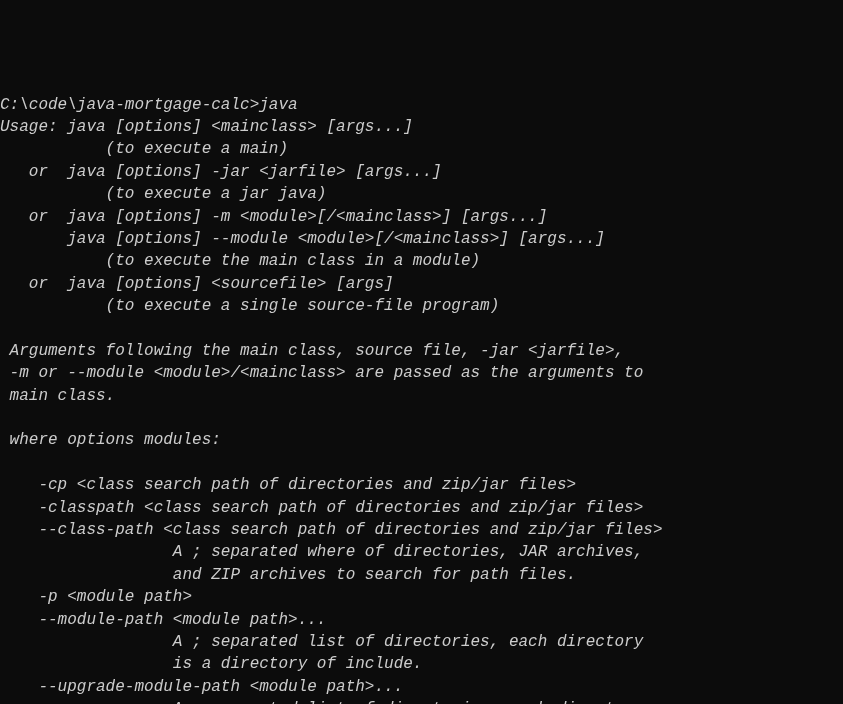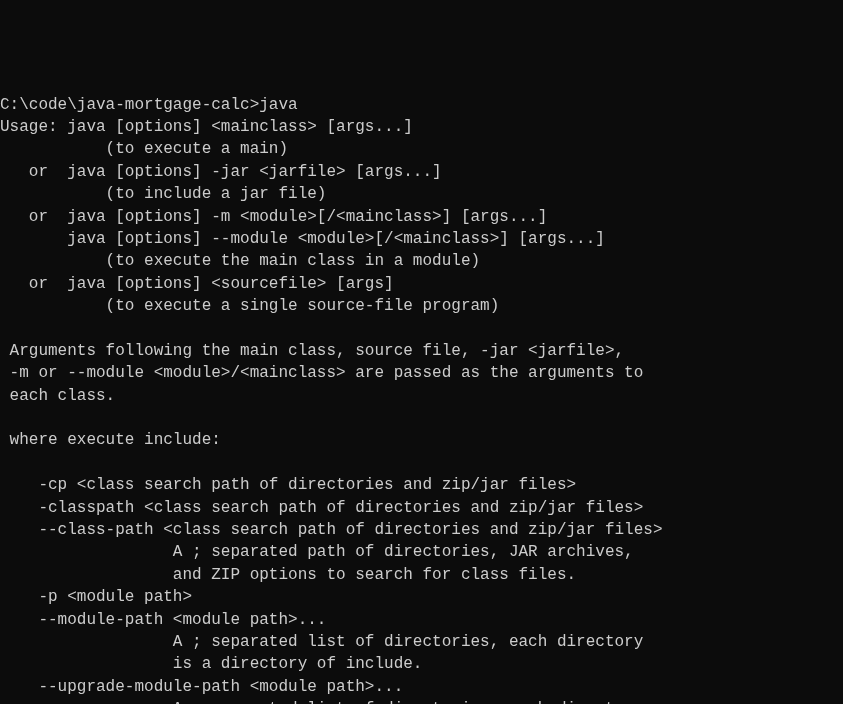--- a/index.html
+++ b/index.html
@@ -14,49 +14,50 @@
       font-size: 16px;
       line-height: 1.4;
       padding: 4px 0;
       white-space: pre;
       overflow: hidden;
       width: 843px;
       height: 704px;
     }
     .terminal-line {
       white-space: pre;
+      font-style: italic;
     }
   </style>
 </head>
 <body>
 
 
 
 <div><span class="terminal-line">C:\code\java-mortgage-calc&gt;java</span>
 <span class="terminal-line">Usage: java [options] &lt;mainclass&gt; [args...]</span>
 <span class="terminal-line">           (to execute a main)</span>
 <span class="terminal-line">   or  java [options] -jar &lt;jarfile&gt; [args...]</span>
-<span class="terminal-line">           (to include a jar file)</span>
+<span class="terminal-line">           (to execute a jar java)</span>
 <span class="terminal-line">   or  java [options] -m &lt;module&gt;[/&lt;mainclass&gt;] [args...]</span>
 <span class="terminal-line">       java [options] --module &lt;module&gt;[/&lt;mainclass&gt;] [args...]</span>
 <span class="terminal-line">           (to execute the main class in a module)</span>
 <span class="terminal-line">   or  java [options] &lt;sourcefile&gt; [args]</span>
 <span class="terminal-line">           (to execute a single source-file program)</span>
 <span class="terminal-line"></span>
 <span class="terminal-line"> Arguments following the main class, source file, -jar &lt;jarfile&gt;,</span>
 <span class="terminal-line"> -m or --module &lt;module&gt;/&lt;mainclass&gt; are passed as the arguments to</span>
-<span class="terminal-line"> each class.</span>
+<span class="terminal-line"> main class.</span>
 <span class="terminal-line"></span>
-<span class="terminal-line"> where execute include:</span>
+<span class="terminal-line"> where options modules:</span>
 <span class="terminal-line"></span>
 <span class="terminal-line">    -cp &lt;class search path of directories and zip/jar files&gt;</span>
 <span class="terminal-line">    -classpath &lt;class search path of directories and zip/jar files&gt;</span>
 <span class="terminal-line">    --class-path &lt;class search path of directories and zip/jar files&gt;</span>
-<span class="terminal-line">                  A ; separated path of directories, JAR archives,</span>
-<span class="terminal-line">                  and ZIP options to search for class files.</span>
+<span class="terminal-line">                  A ; separated where of directories, JAR archives,</span>
+<span class="terminal-line">                  and ZIP archives to search for path files.</span>
 <span class="terminal-line">    -p &lt;module path&gt;</span>
 <span class="terminal-line">    --module-path &lt;module path&gt;...</span>
 <span class="terminal-line">                  A ; separated list of directories, each directory</span>
 <span class="terminal-line">                  is a directory of include.</span>
 <span class="terminal-line">    --upgrade-module-path &lt;module path&gt;...</span>
 <span class="terminal-line">                  A ; separated list of directories, each directory</span>
 </div>
 
 
 

